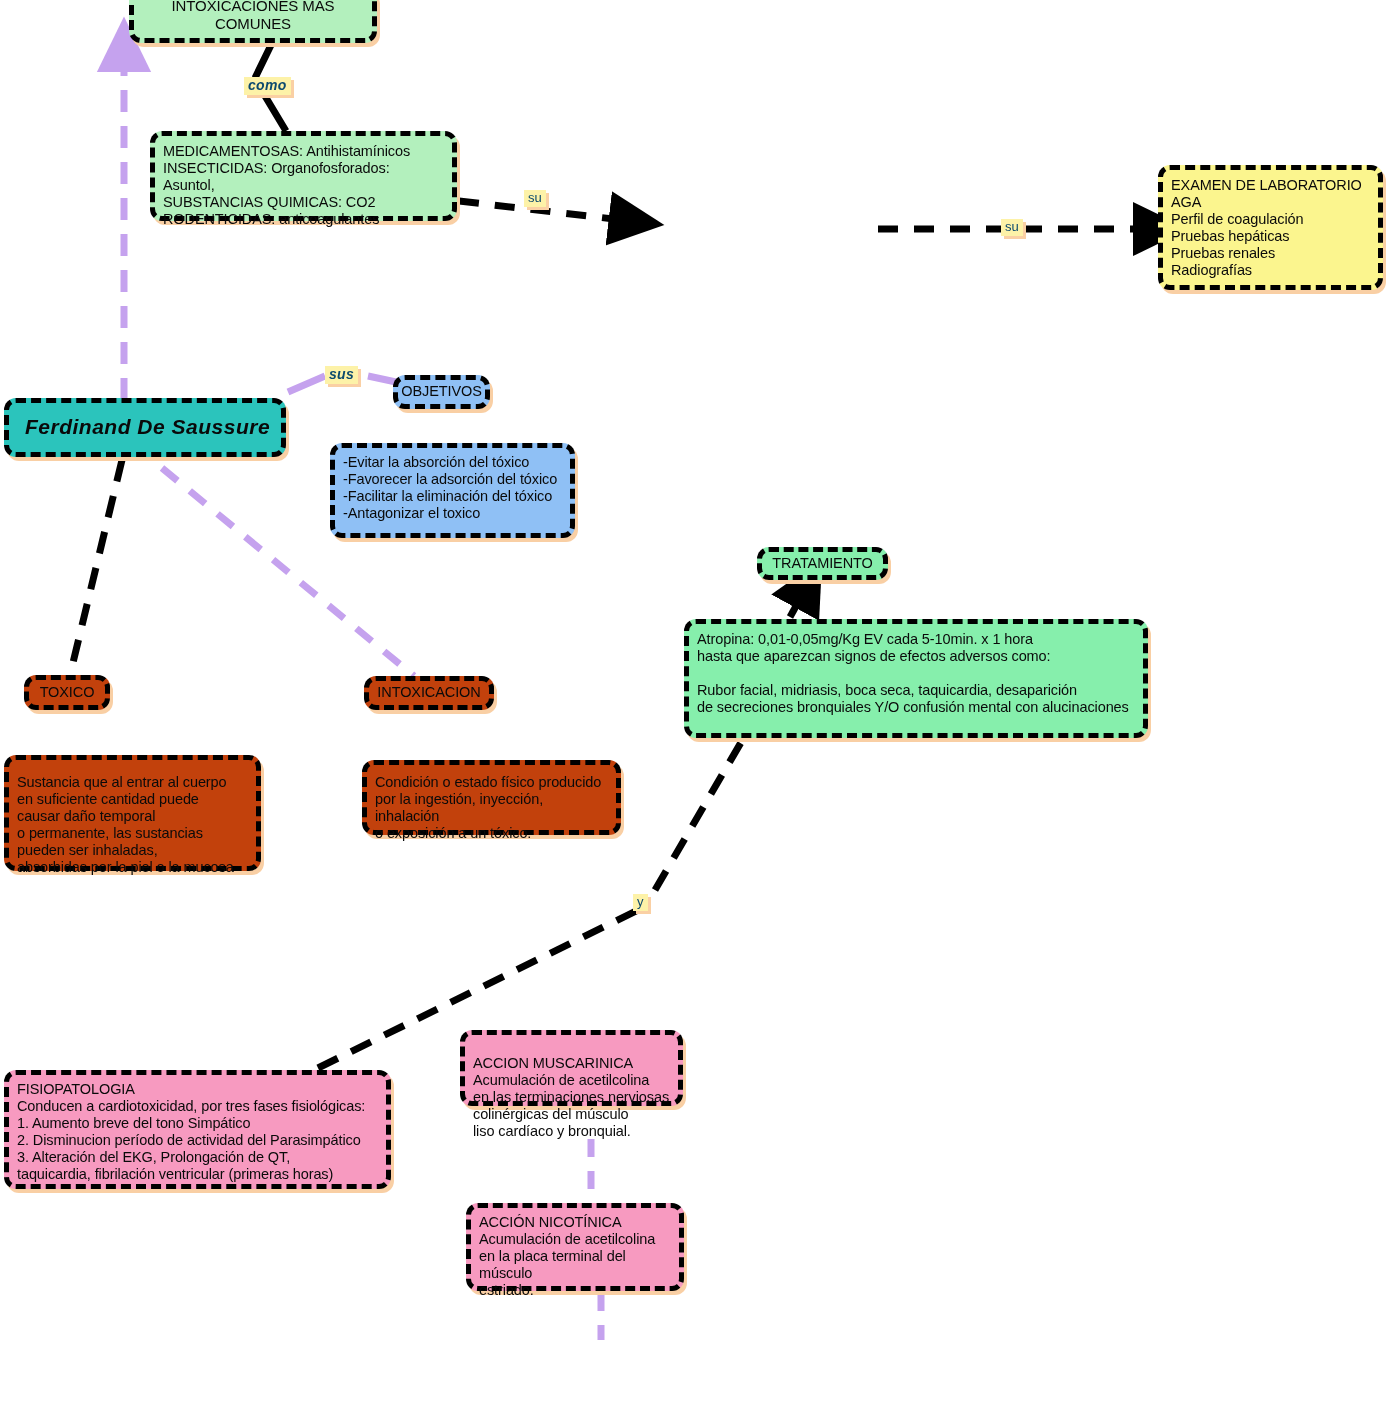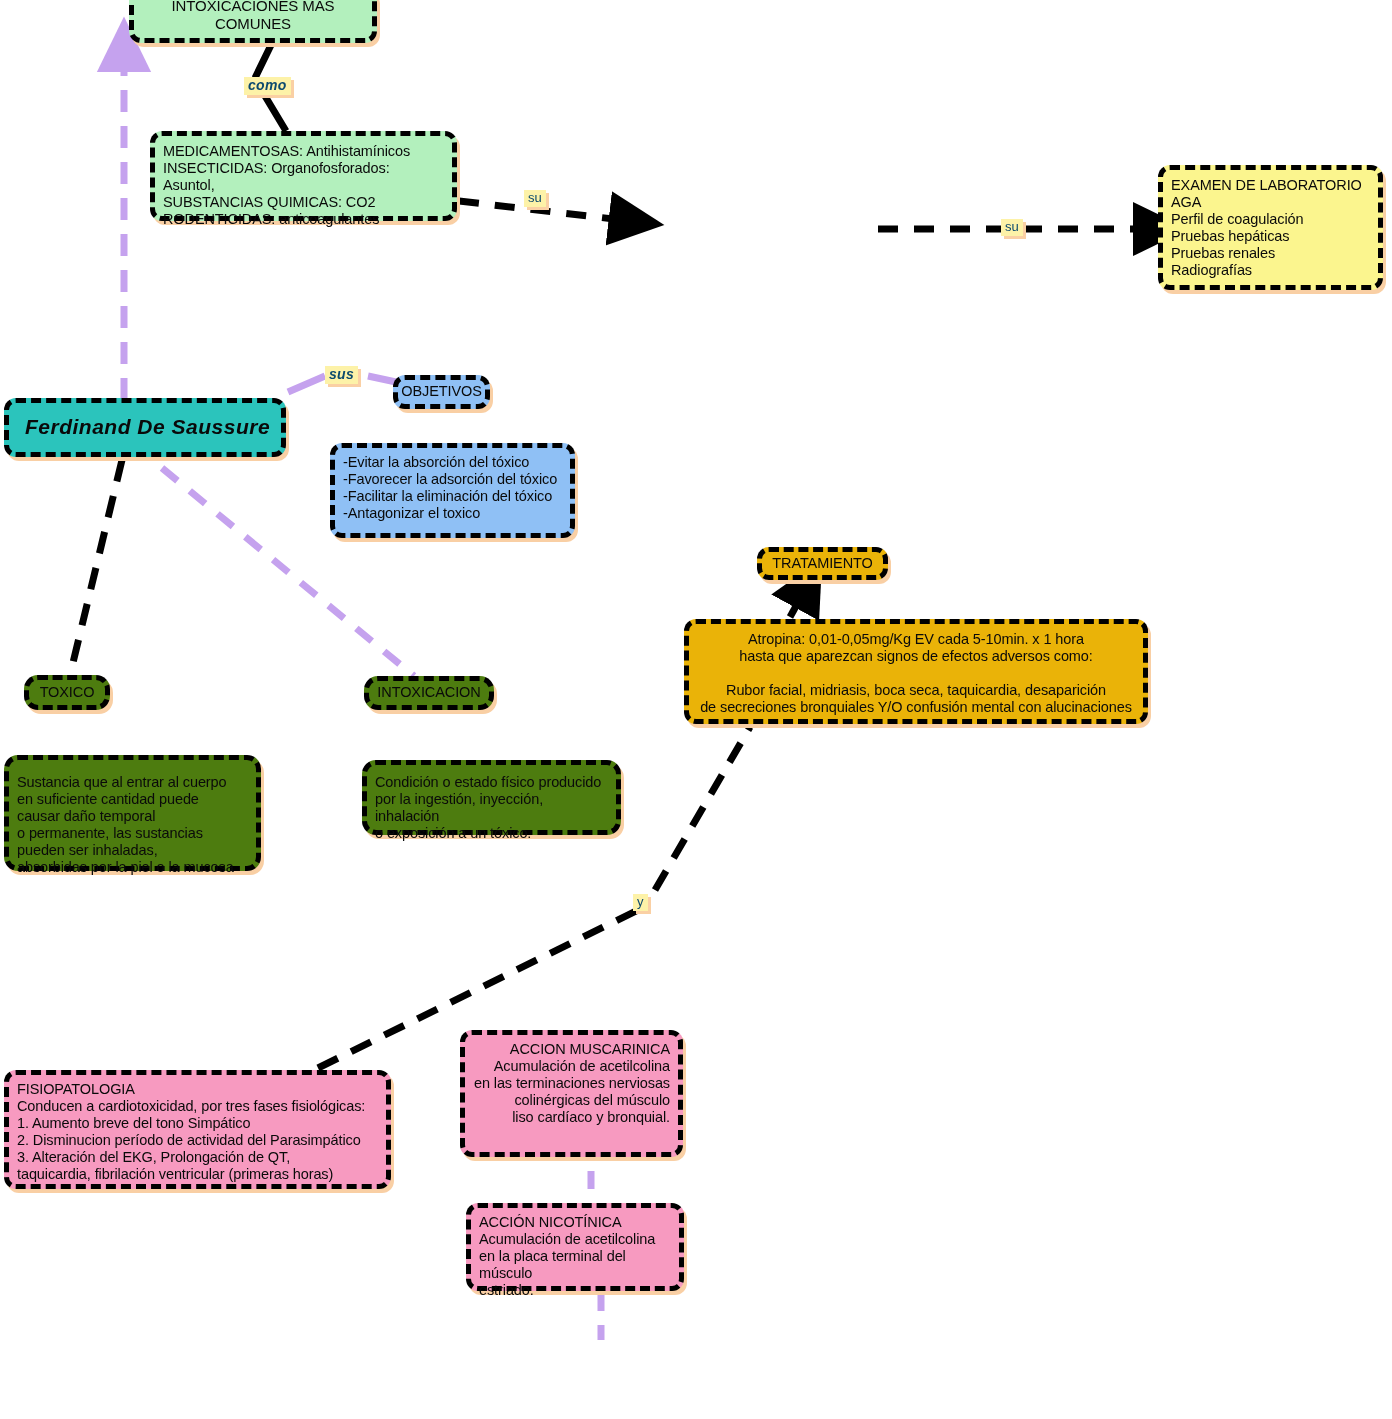--- a/index.html
+++ b/index.html
@@ -37,23 +37,23 @@
     font-size: 14.5px;
     line-height: 1.17;
     color: #0a0a0a;
     letter-spacing: -0.1px;
     white-space: pre-line;
     z-index: 5;
   }
   .green  { background: #b3f0bd; }
   .yellow { background: #fbf58e; }
   .blue   { background: #8fc0f5; }
-  .gold   { background: #4d7c0f; border-radius: 14px; }
+  .gold   { background: #c2410c; }
   .pink   { background: #f79ac0; }
-  .peach  { background: #eab308; }
+  .peach  { background: #86efac; }
   .teal   { background: #2bc4bc; }
 
   .title-node { text-align: center; }
 
   
   .linklabel {
     position: absolute;
     background: #fdf2a8;
     box-shadow: 3px 3px 0 0 #fad0a4;
     font-size: 13px;
@@ -104,23 +104,22 @@
   #n-objetivos-list {
     left: 330px; top: 443px; width: 245px; height: 95px;
     padding-top: 6px;
   }
   #n-tratamiento {
     left: 757px; top: 547px; width: 131px; height: 33px;
     display: flex; align-items: center; justify-content: center;
     font-size: 14.5px;
   }
   #n-atropina {
-    left: 684px; top: 619px; width: 464px; height: 105px;
-    padding-top: 7px;
-    text-align: center;
+    left: 684px; top: 619px; width: 464px; height: 119px;
+    padding-top: 7px;
   }
   #n-toxico {
     left: 24px; top: 675px; width: 86px; height: 35px;
     display: flex; align-items: center; justify-content: center;
     font-size: 14.5px;
   }
   #n-toxico-def {
     left: 4px; top: 755px; width: 257px; height: 116px;
     padding-top: 14px;
   }
@@ -131,23 +130,22 @@
   }
   #n-intoxicacion-def {
     left: 362px; top: 760px; width: 259px; height: 75px;
     padding-top: 9px; 
   }
   #n-fisiopatologia {
     left: 4px; top: 1070px; width: 387px; height: 119px;
     padding-top: 6px;
   }
   #n-muscarinica {
-    left: 460px; top: 1030px; width: 223px; height: 127px;
-    padding-top: 6px;
-    text-align: right;
+    left: 460px; top: 1030px; width: 223px; height: 76px;
+    padding-top: 20px;
   }
   #n-nicotinica {
     left: 466px; top: 1203px; width: 218px; height: 88px;
     padding-top: 6px;
   }
   #n-nicotinica-snc {
     left: 401px; top: 1340px; width: 403px; height: 75px;
     padding-top: 6px;
   }
 

